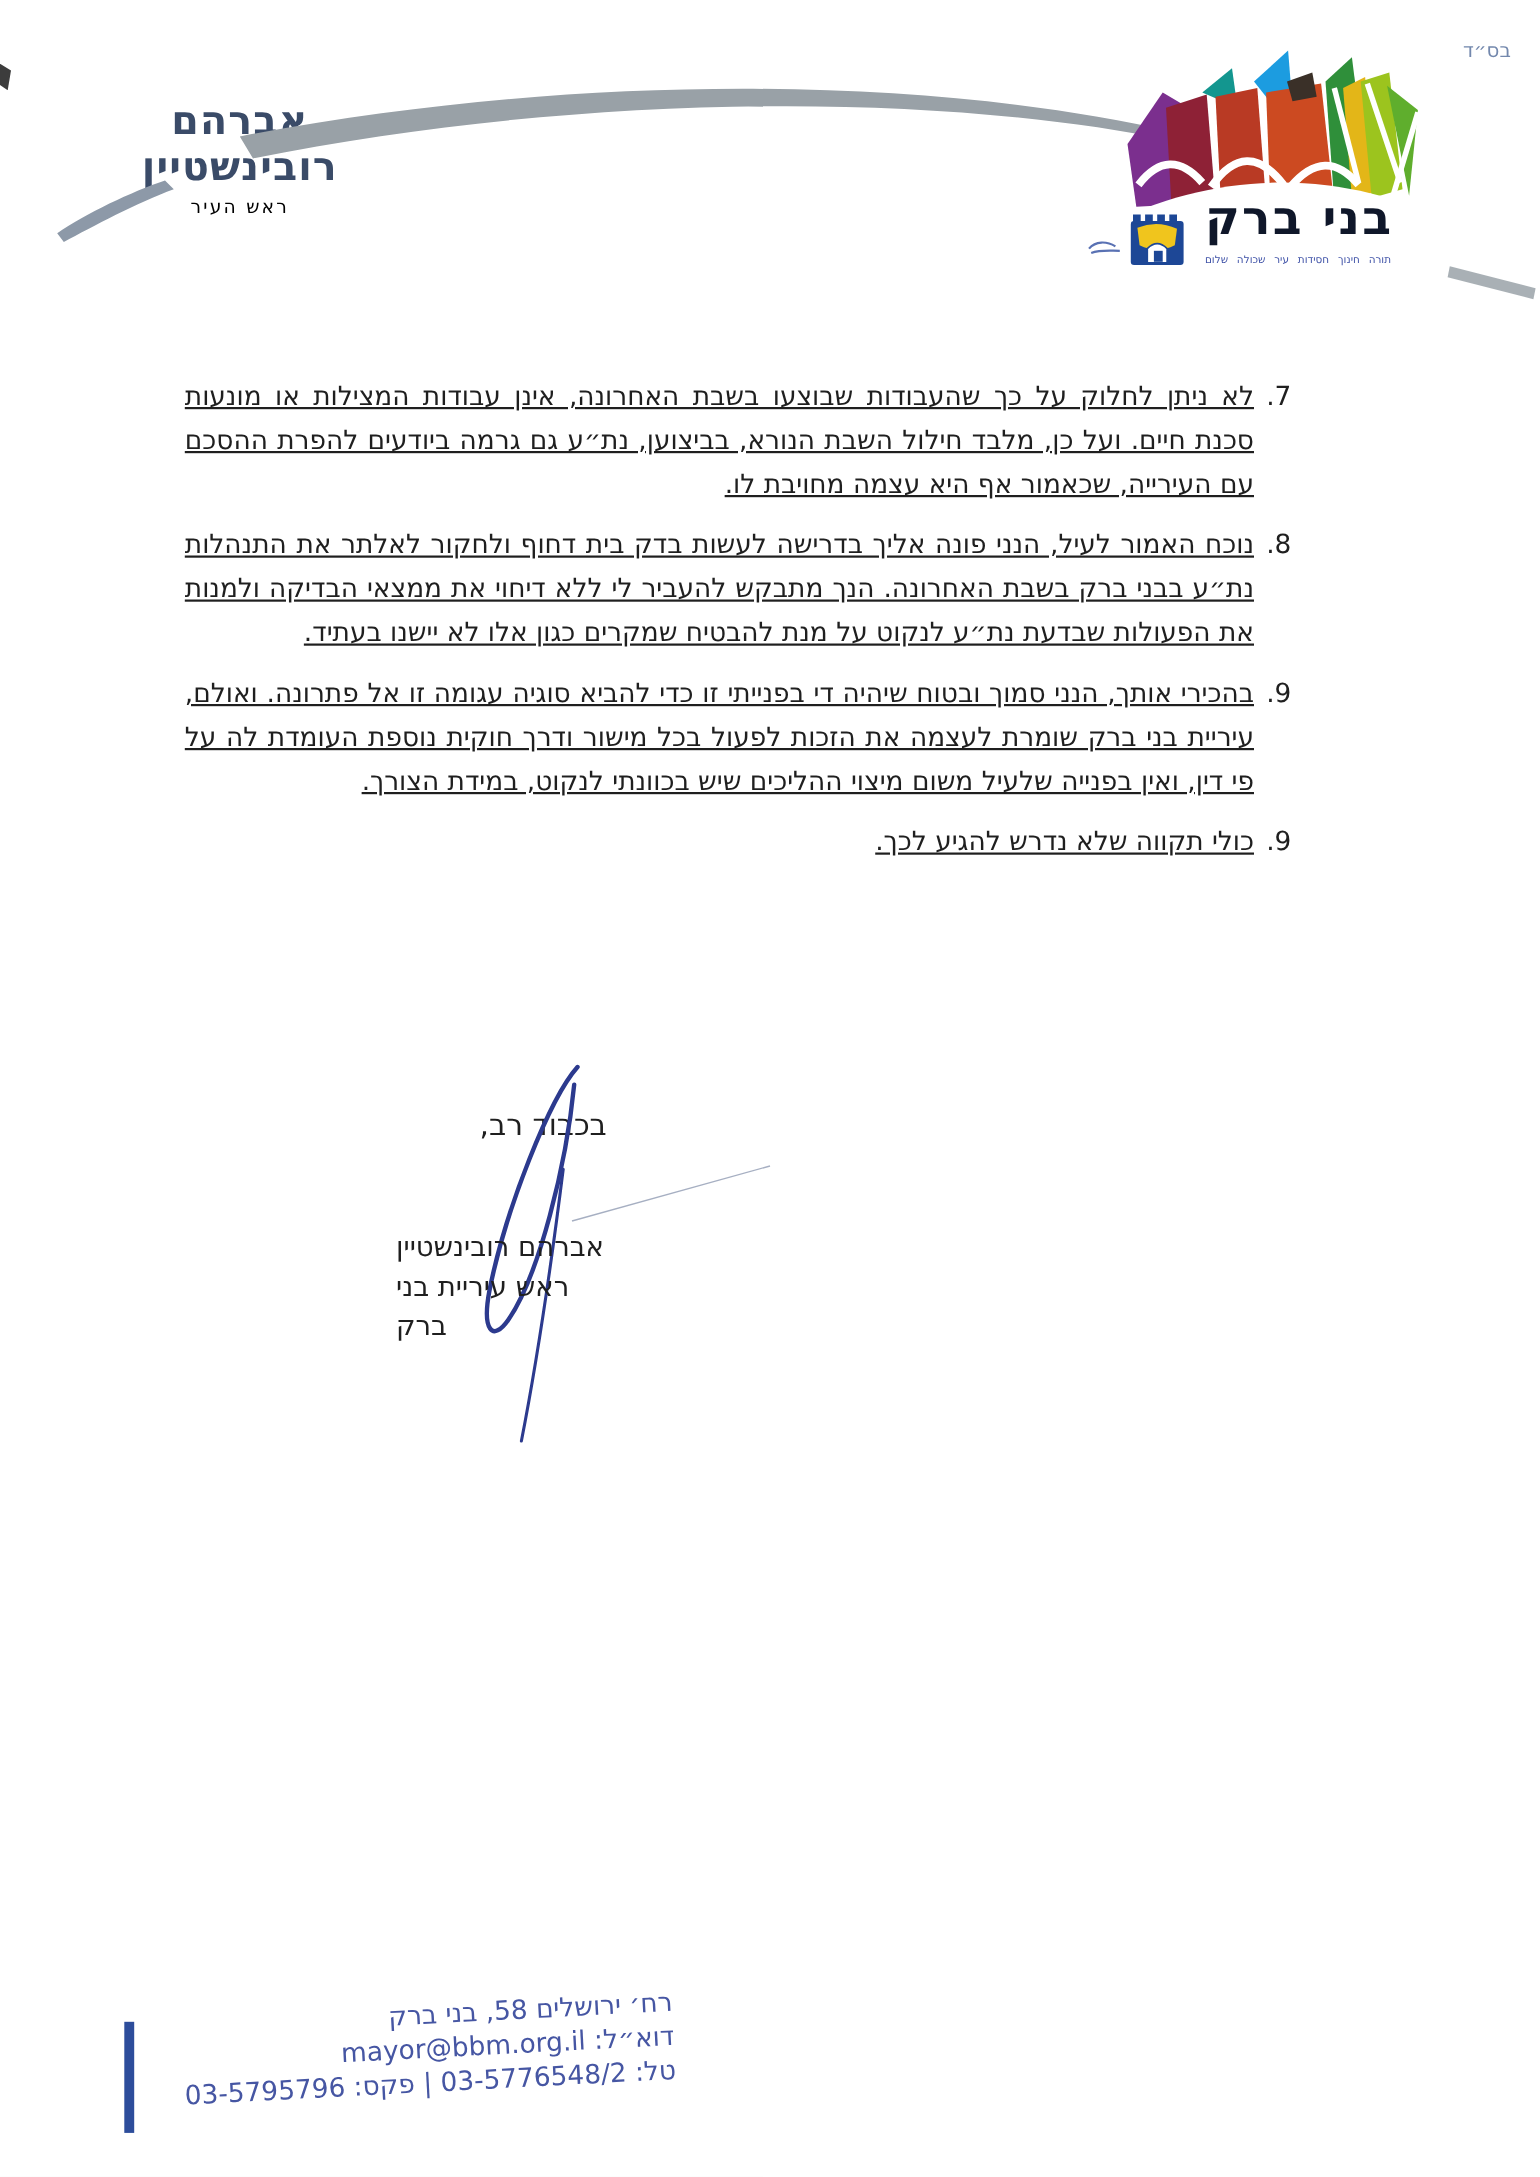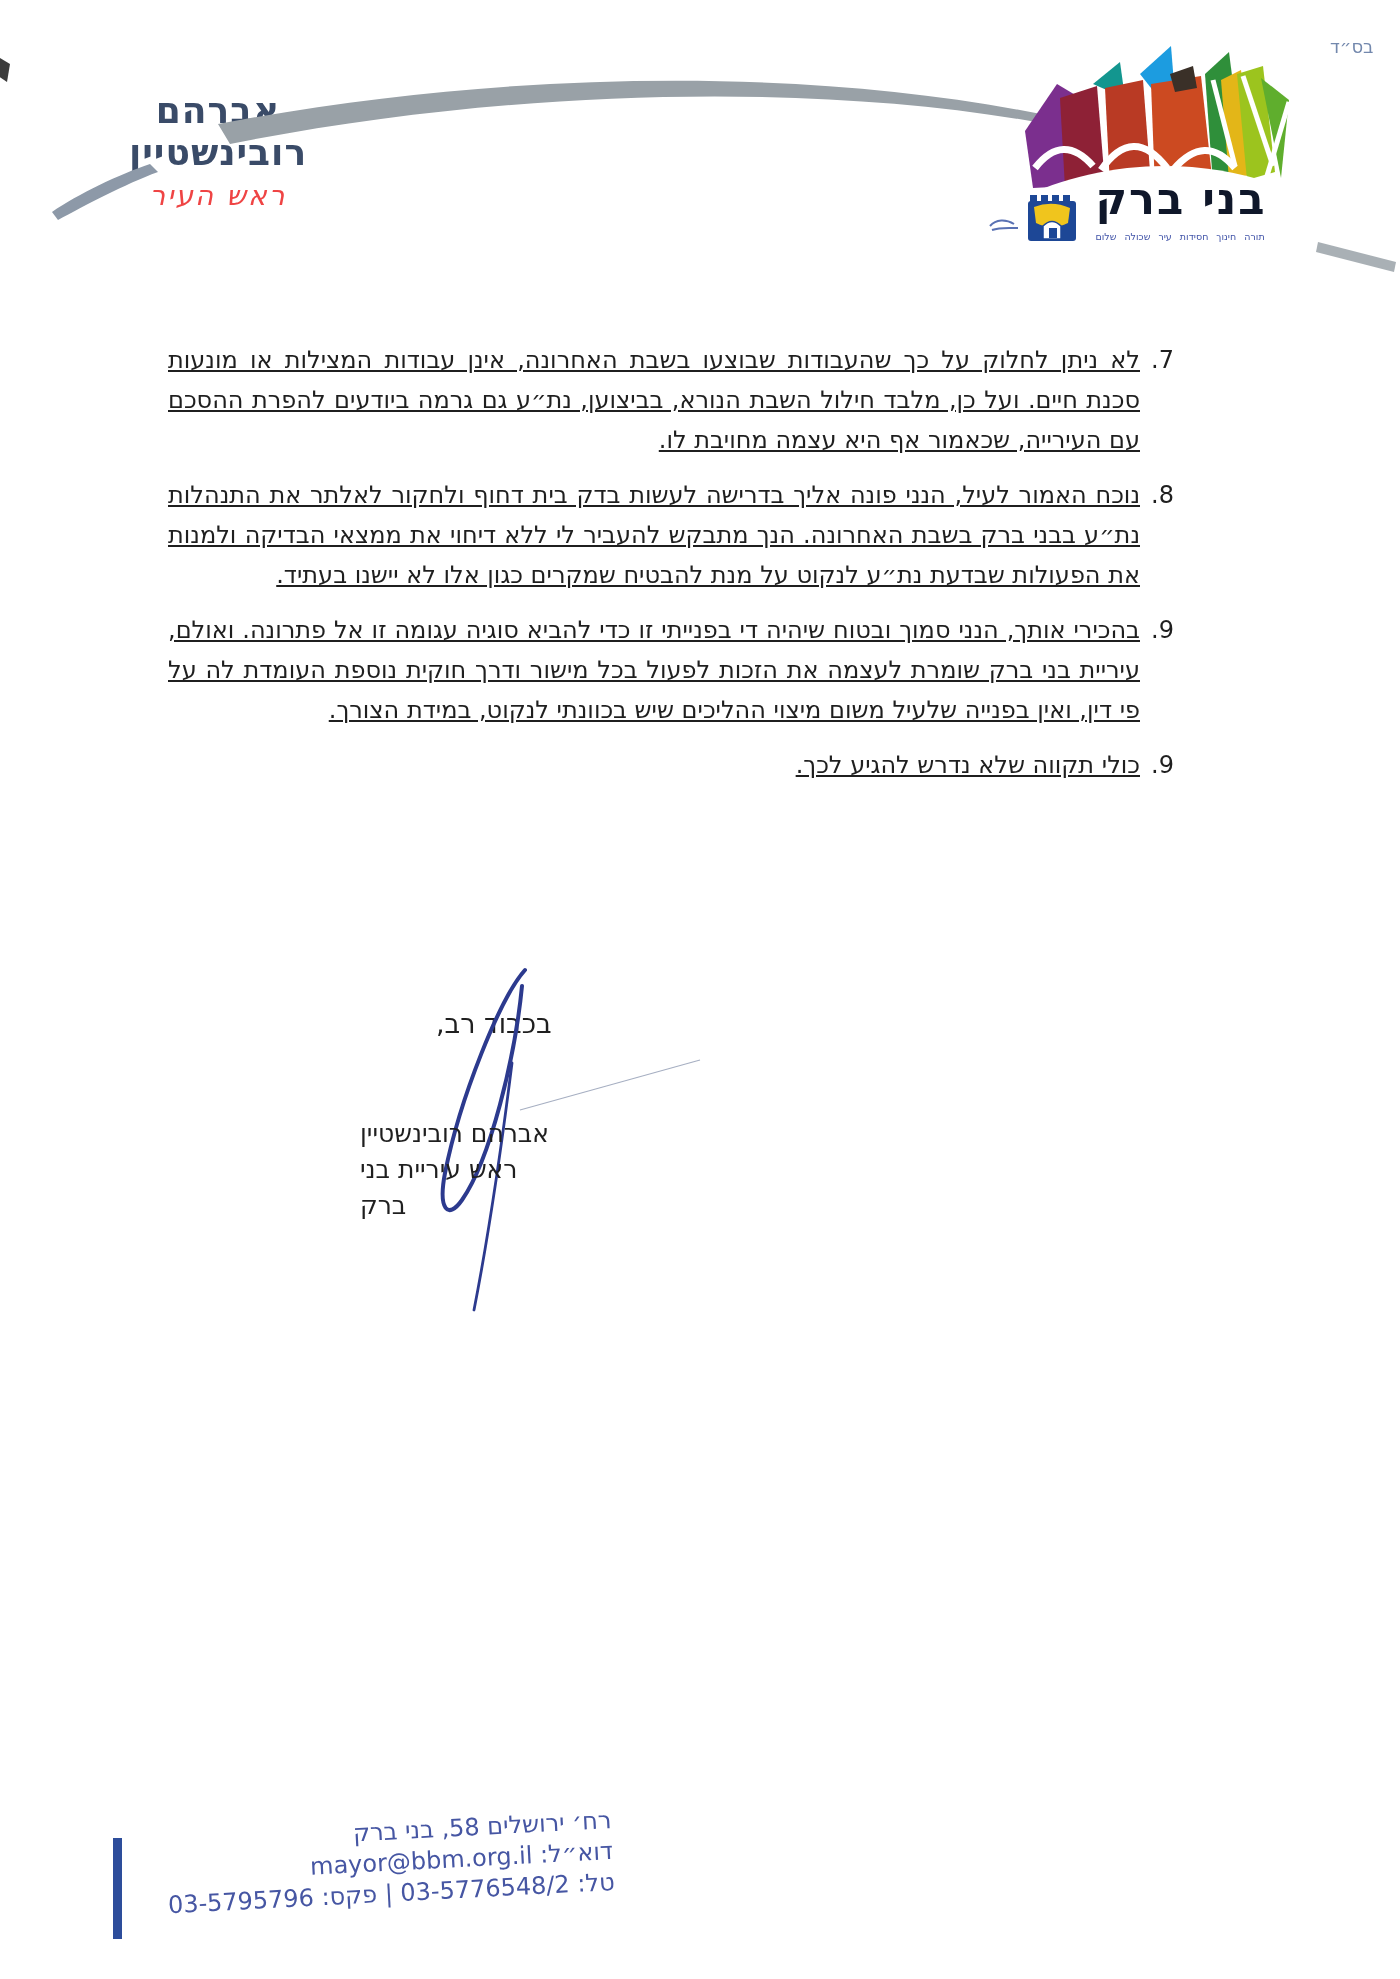--- a/index.html
+++ b/index.html
@@ -5,21 +5,21 @@
   html,body{margin:0;padding:0;background:#e8e8e8;}
   .page{
     position:relative;width:1400px;height:1979px;background:#ffffff;
     font-family:"DejaVu Sans",sans-serif;overflow:hidden;margin:0 auto;
   }
   
   .bsd{position:absolute;left:1330px;top:36px;font-size:18px;color:#7388ad;text-align:center;}
   
   .sender{position:absolute;left:128px;top:90px;width:180px;text-align:center;color:#3a4b68;line-height:1.18;}
   .sender .n1,.sender .n2{font-weight:bold;font-size:36px;letter-spacing:1px;}
-  .sender .ttl{font-size:28px;color:#ef4444;letter-spacing:2px;margin-top:4px;font-style:italic;}
+  .sender .ttl{font-size:17px;color:#000000;letter-spacing:2px;margin-top:4px;}
   
   .swoosh-left{position:absolute;left:48px;top:152px;}
   .swoosh-main{position:absolute;left:210px;top:62px;}
   .corner-artifact{position:absolute;left:1312px;top:232px;}
   .edge-mark{position:absolute;left:0;top:58px;width:10px;height:24px;background:#3c3c3c;
     clip-path:polygon(0 0,100% 25%,70% 100%,0 80%);}
   
   .logo-book{position:absolute;left:1005px;top:36px;}
   .logo-city{position:absolute;left:1086px;top:174px;width:190px;font-size:43px;font-weight:bold;
     color:#0f172a;letter-spacing:2px;text-align:center;}

